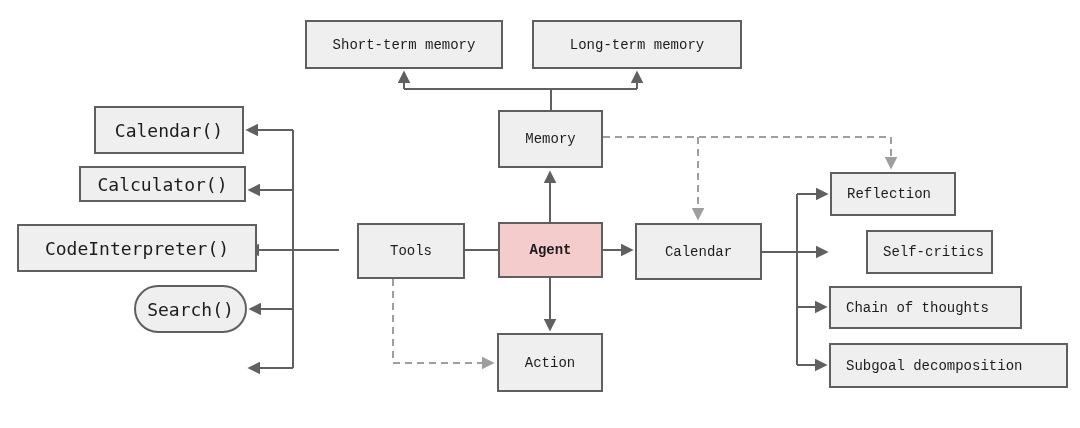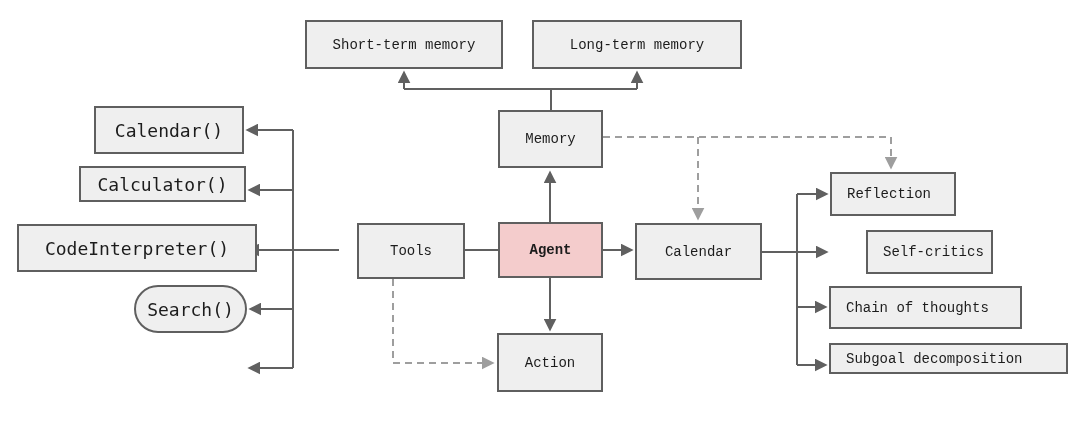--- a/index.html
+++ b/index.html
@@ -115,15 +115,15 @@
   <div class="node mono" style="left:134px; top:285px; width:113px; height:48px;border-radius:24px;">Search()</div>
 
   <div class="node" style="left:335px; top:223px; width:108px; height:56px;margin-left:22px;">Tools</div>
   <div class="node agent" style="left:498px; top:222px; width:105px; height:56px;">Agent</div>
   <div class="node" style="left:635px; top:223px; width:127px; height:57px;">Calendar</div>
   <div class="node" style="left:497px; top:333px; width:106px; height:59px;">Action</div>
 
   <div class="node left-align" style="left:830px; top:172px; width:126px; height:44px;">Reflection</div>
   <div class="node left-align" style="left:830px; top:230px; width:127px; height:44px;margin-left:36px;">Self-critics</div>
   <div class="node left-align" style="left:829px; top:286px; width:193px; height:43px;">Chain of thoughts</div>
-  <div class="node left-align" style="left:829px; top:343px; width:239px; height:31px;">Subgoal decomposition</div>
+  <div class="node left-align" style="left:829px; top:343px; width:239px; height:45px;">Subgoal decomposition</div>
 
 </div>
 
 </body></html>

